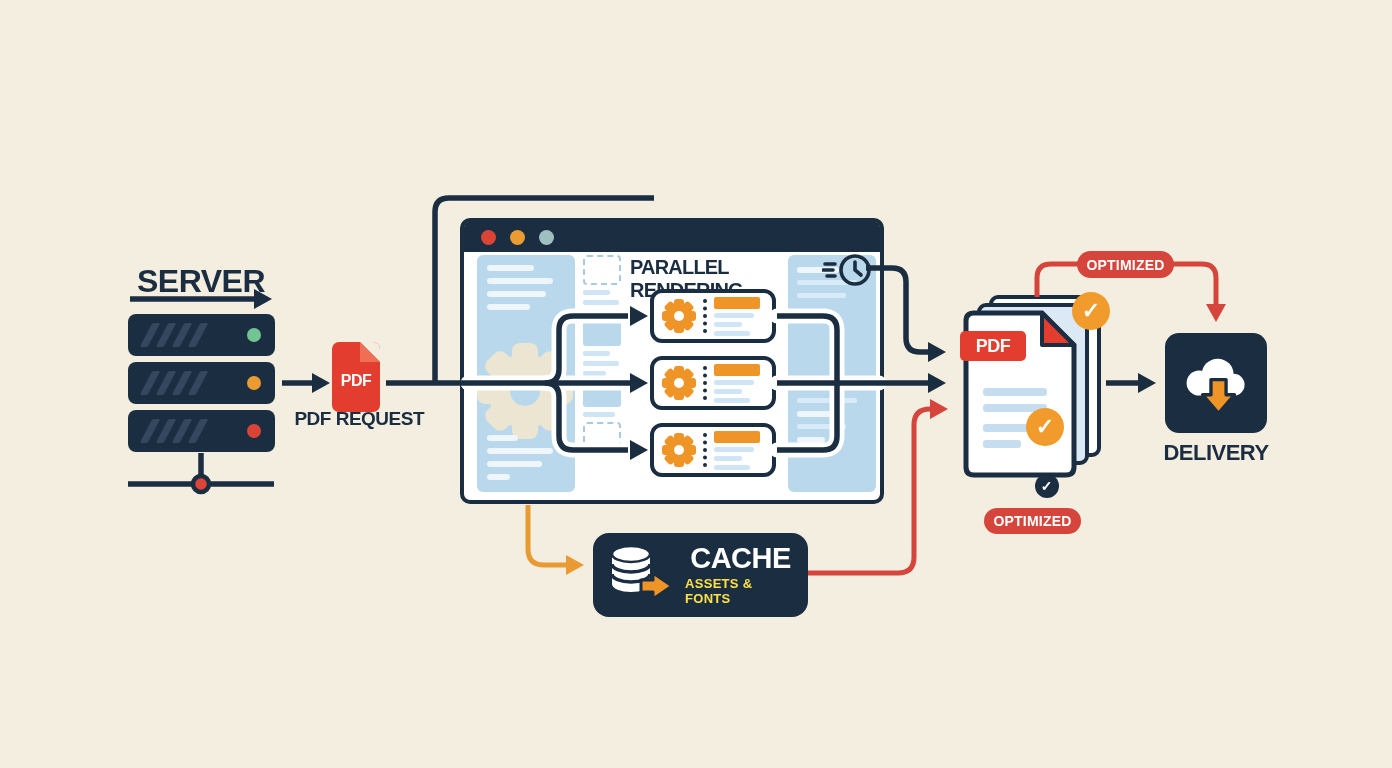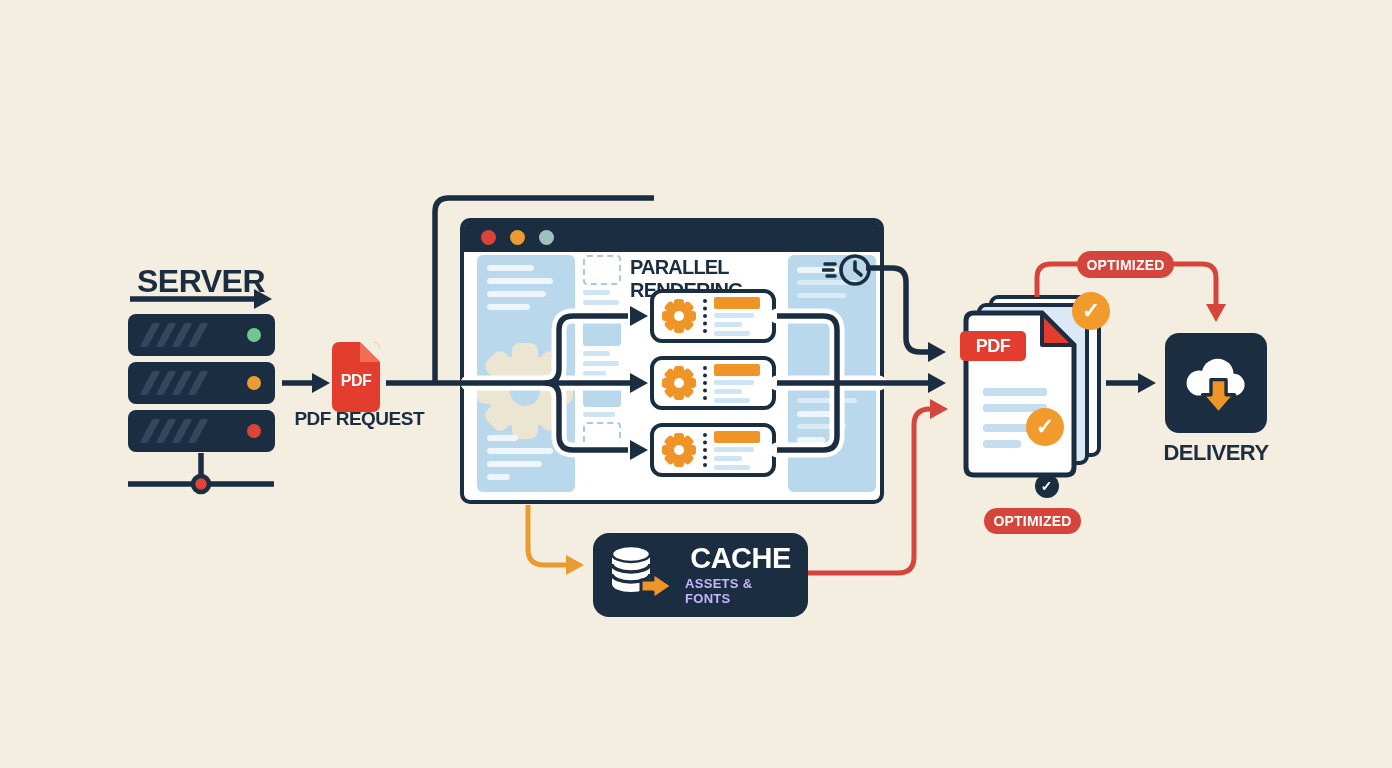--- a/index.html
+++ b/index.html
@@ -76,21 +76,21 @@
   .gear-wm .bar{position:absolute;left:0;top:35px;width:96px;height:26px;background:#ece5d2;border-radius:8px;}
   .gear-wm .b2{transform:rotate(45deg)}.gear-wm .b3{transform:rotate(90deg)}.gear-wm .b4{transform:rotate(135deg)}
   .gear-wm .core{position:absolute;left:11px;top:11px;width:74px;height:74px;border-radius:50%;background:#ece5d2;}
   .gear-wm .hole{position:absolute;left:33px;top:33px;width:30px;height:30px;border-radius:50%;background:#b9d8ec;}
 
   
   .cache{left:593px;top:533px;width:215px;height:84px;background:#1b2d40;border-radius:16px;
     display:flex;align-items:center;padding:0 12px;box-sizing:border-box;gap:6px;}
   .cache-text{display:flex;flex-direction:column;align-items:center;flex:1;}
   .cache-title{color:#fff;font-weight:700;font-size:29px;letter-spacing:-0.5px;line-height:1;}
-  .cache-sub{color:#c4b5fd;font-weight:700;font-size:13px;letter-spacing:0.3px;margin-top:3px;}
+  .cache-sub{color:#fde047;font-weight:700;font-size:13px;letter-spacing:0.3px;margin-top:3px;}
 
   
   .sheet{position:absolute;width:112px;height:162px;border:4px solid #1b2d40;border-radius:9px;box-sizing:border-box;}
   .sheet.s-b2{left:989px;top:295px;background:#fff;}
   .sheet.s-b1{left:977px;top:303px;background:#dbe9f6;}
   .pdf-front{left:962px;top:309px;}
   .pdf-tag{left:960px;top:331px;width:66px;height:30px;background:#e23d2e;border-radius:5px;
     display:flex;align-items:center;justify-content:center;color:#fff;font-weight:700;font-size:18px;letter-spacing:-0.5px;}
   .check{border-radius:50%;background:#f09b2b;color:#fff;display:flex;align-items:center;justify-content:center;font-weight:700;}
   .check.big{width:38px;height:38px;font-size:22px;}

